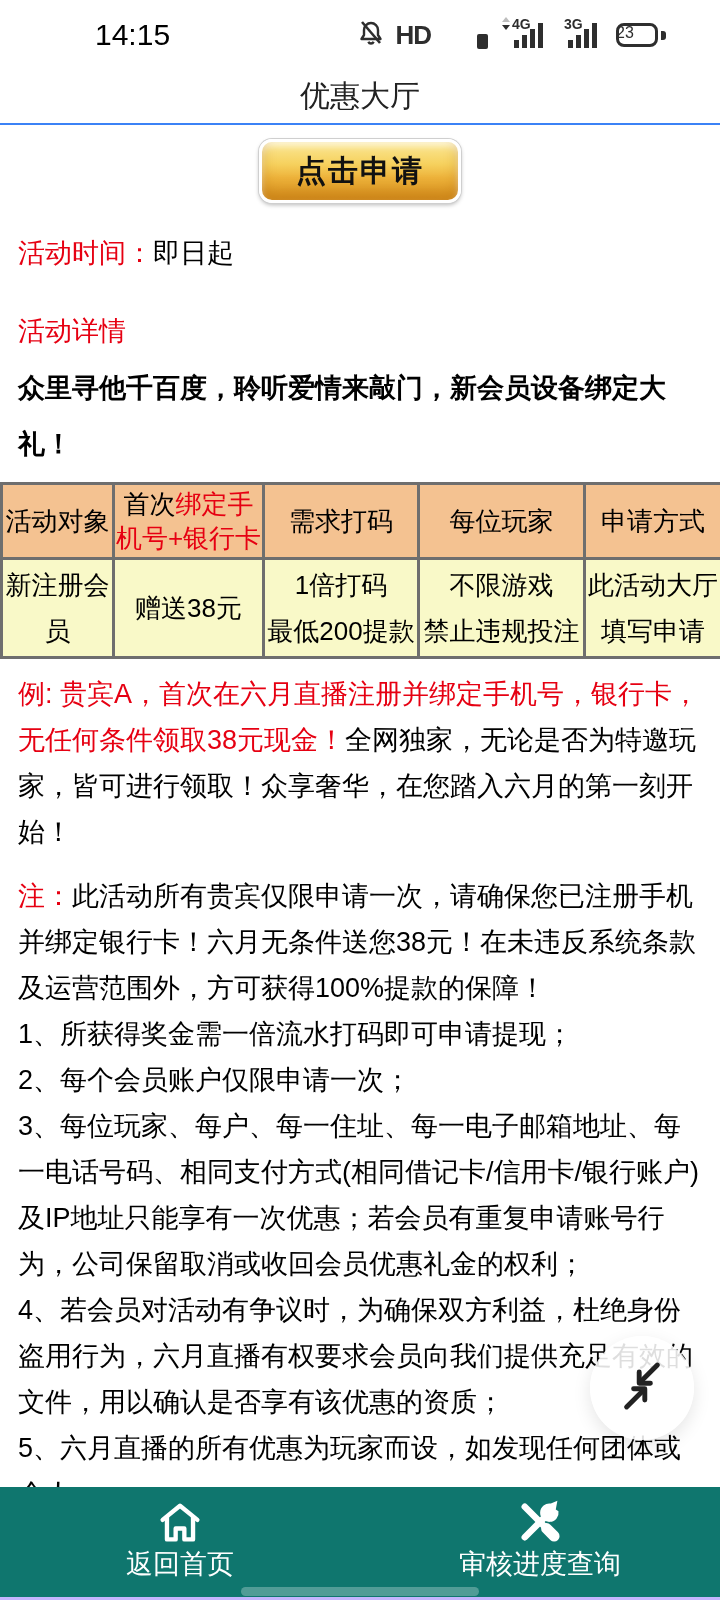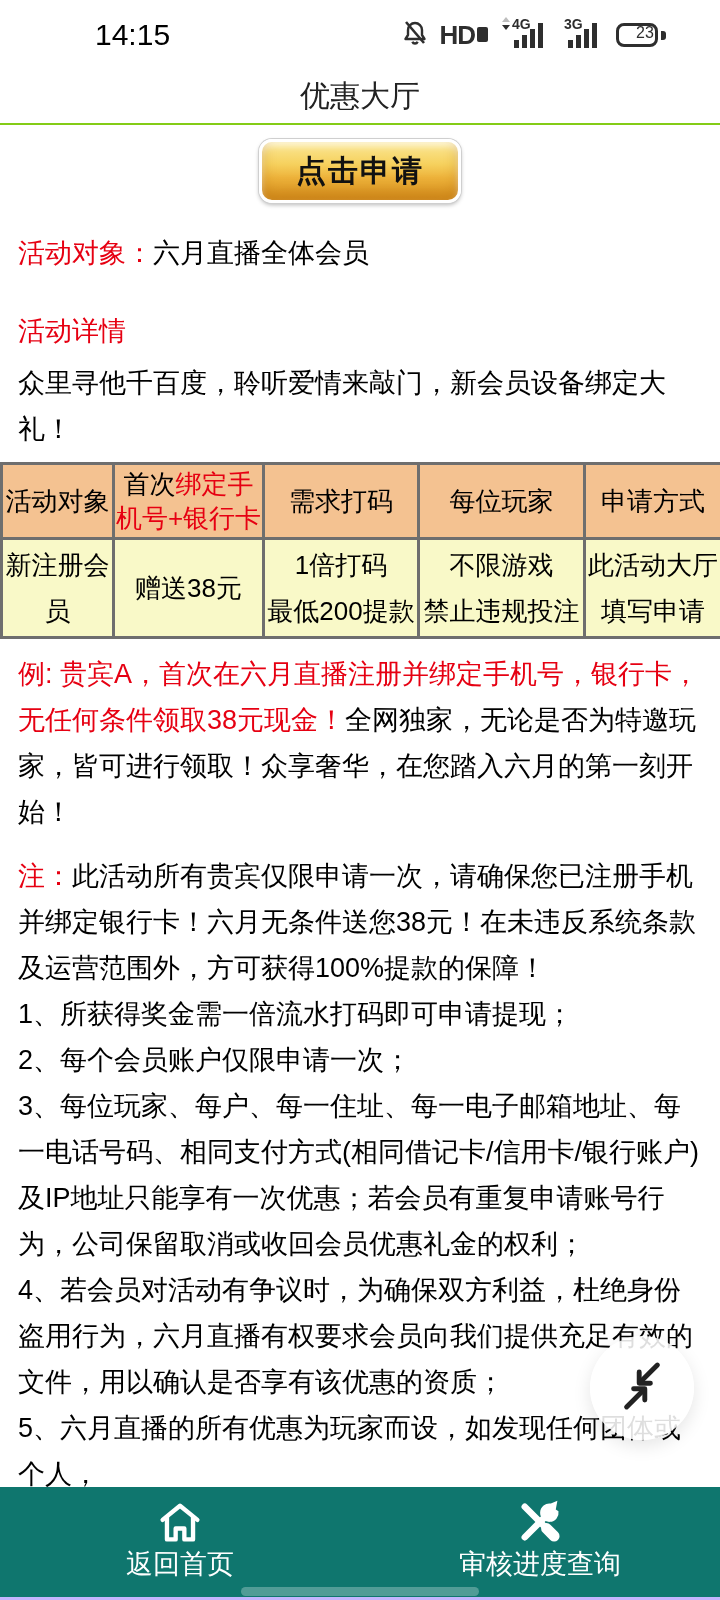--- a/index.html
+++ b/index.html
@@ -3,47 +3,47 @@
 <meta charset="utf-8">
 <style>
   html,body{margin:0;padding:0;}
   body{font-family:"Liberation Sans","DejaVu Sans",sans-serif;background:#888;}
   .screen{position:relative;width:720px;height:1600px;background:#ffffff;overflow:hidden;margin:0 auto;}
 
   
   .statusbar{height:70px;display:flex;align-items:center;justify-content:space-between;color:#2e2e2e;}
   .sb-time{margin-left:95px;font-size:30px;color:#000000;}
   .sb-icons{margin-right:52px;display:flex;align-items:center;gap:10px;}
-  .hd-wrap{display:flex;align-items:center;}
+  .hd-wrap{display:flex;align-items:flex-end;gap:44px;}
   .hd-text{font-size:26px;font-weight:bold;color:#2e2e2e;letter-spacing:-1px;}
   .hd-box{width:11px;height:15px;background:#2e2e2e;border-radius:2px;margin-left:2px;margin-bottom:2px;}
   .battery{position:relative;width:52px;height:28px;}
   .batt-body{position:absolute;left:0;top:2px;width:42px;height:24px;border:3px solid #2e2e2e;border-radius:8px;box-sizing:border-box;}
   .batt-nub{position:absolute;right:2px;top:10px;width:5px;height:9px;background:#2e2e2e;border-radius:0 3px 3px 0;}
-  .batt-num{position:absolute;left:8px;top:3px;width:42px;text-align:center;font-size:16px;color:#2e2e2e;}
-
-  
-  .titlebar{height:53px;display:flex;align-items:center;justify-content:center;border-bottom:2px solid #84cc16;}
+  .batt-num{position:absolute;left:0;top:3px;width:42px;text-align:left;font-size:16px;color:#2e2e2e;}
+
+  
+  .titlebar{height:53px;display:flex;align-items:center;justify-content:center;border-bottom:2px solid #3b82f6;}
   .page-title{font-size:30px;color:#222;}
 
   
   .content{padding:0 18px;font-size:27px;color:#000;}
   .btn-row{display:flex;justify-content:center;margin-top:14px;}
   .gold-btn{width:196px;height:58px;border-radius:13px;border:3px solid #ffffff;
     box-shadow:0 0 0 1px #cfcfcf,0 2px 4px rgba(0,0,0,.28), inset 0 -10px 14px rgba(160,90,0,.35), inset 0 4px 6px rgba(255,255,255,.65);
     background:linear-gradient(#fbe896 0%,#f6d15e 38%,#edb23a 62%,#e29a22 100%);
     display:flex;align-items:center;justify-content:center;cursor:pointer;}
   .gold-btn span{font-size:30px;font-weight:bold;color:#111;letter-spacing:2px;}
 
   .red{color:#e60012;}
   .para{line-height:46px;margin:0;}
   .meta{margin-top:26px;}
   .meta .line{line-height:48px;}
   .section-head{margin-top:30px;line-height:48px;}
-  .intro{line-height:46px;margin-top:5px;}
+  .intro{line-height:56px;margin-top:5px;font-weight:bold;}
 
   
   table.promo{border-collapse:collapse;table-layout:fixed;width:720px;margin:10px 0 0 -18px;font-size:26px;color:#000;}
   table.promo td{border:3px solid #6e6e6e;text-align:center;vertical-align:middle;padding:2px 0;word-break:break-all;}
   .thead td{background:#f4c291;line-height:34px;height:64px;}
   .tbody td{background:#f9f9c8;line-height:46px;padding:8px 0;white-space:pre-line;}
 
   .example{margin-top:12px;line-height:46px;}
   .note{margin-top:18px;line-height:46px;}
   .rules-head{margin-top:26px;line-height:46px;}
@@ -115,21 +115,21 @@
   <div class="content">
 
     <div class="btn-row">
       <div class="gold-btn">
         <span>点击申请</span>
       </div>
     </div>
 
     <div class="meta">
       <div class="line">
-        <span class="red">活动对象：</span><span>六月直播全体会员</span>
+        <span class="red">活动时间：</span><span>即日起</span>
       </div>
     </div>
 
     <div class="section-head red">活动详情</div>
     <div class="intro">众里寻他千百度，聆听爱情来敲门，新会员设备绑定大礼！</div>
 
     <table class="promo">
       <colgroup>
           <col style="width:112px">
           <col style="width:150px">

